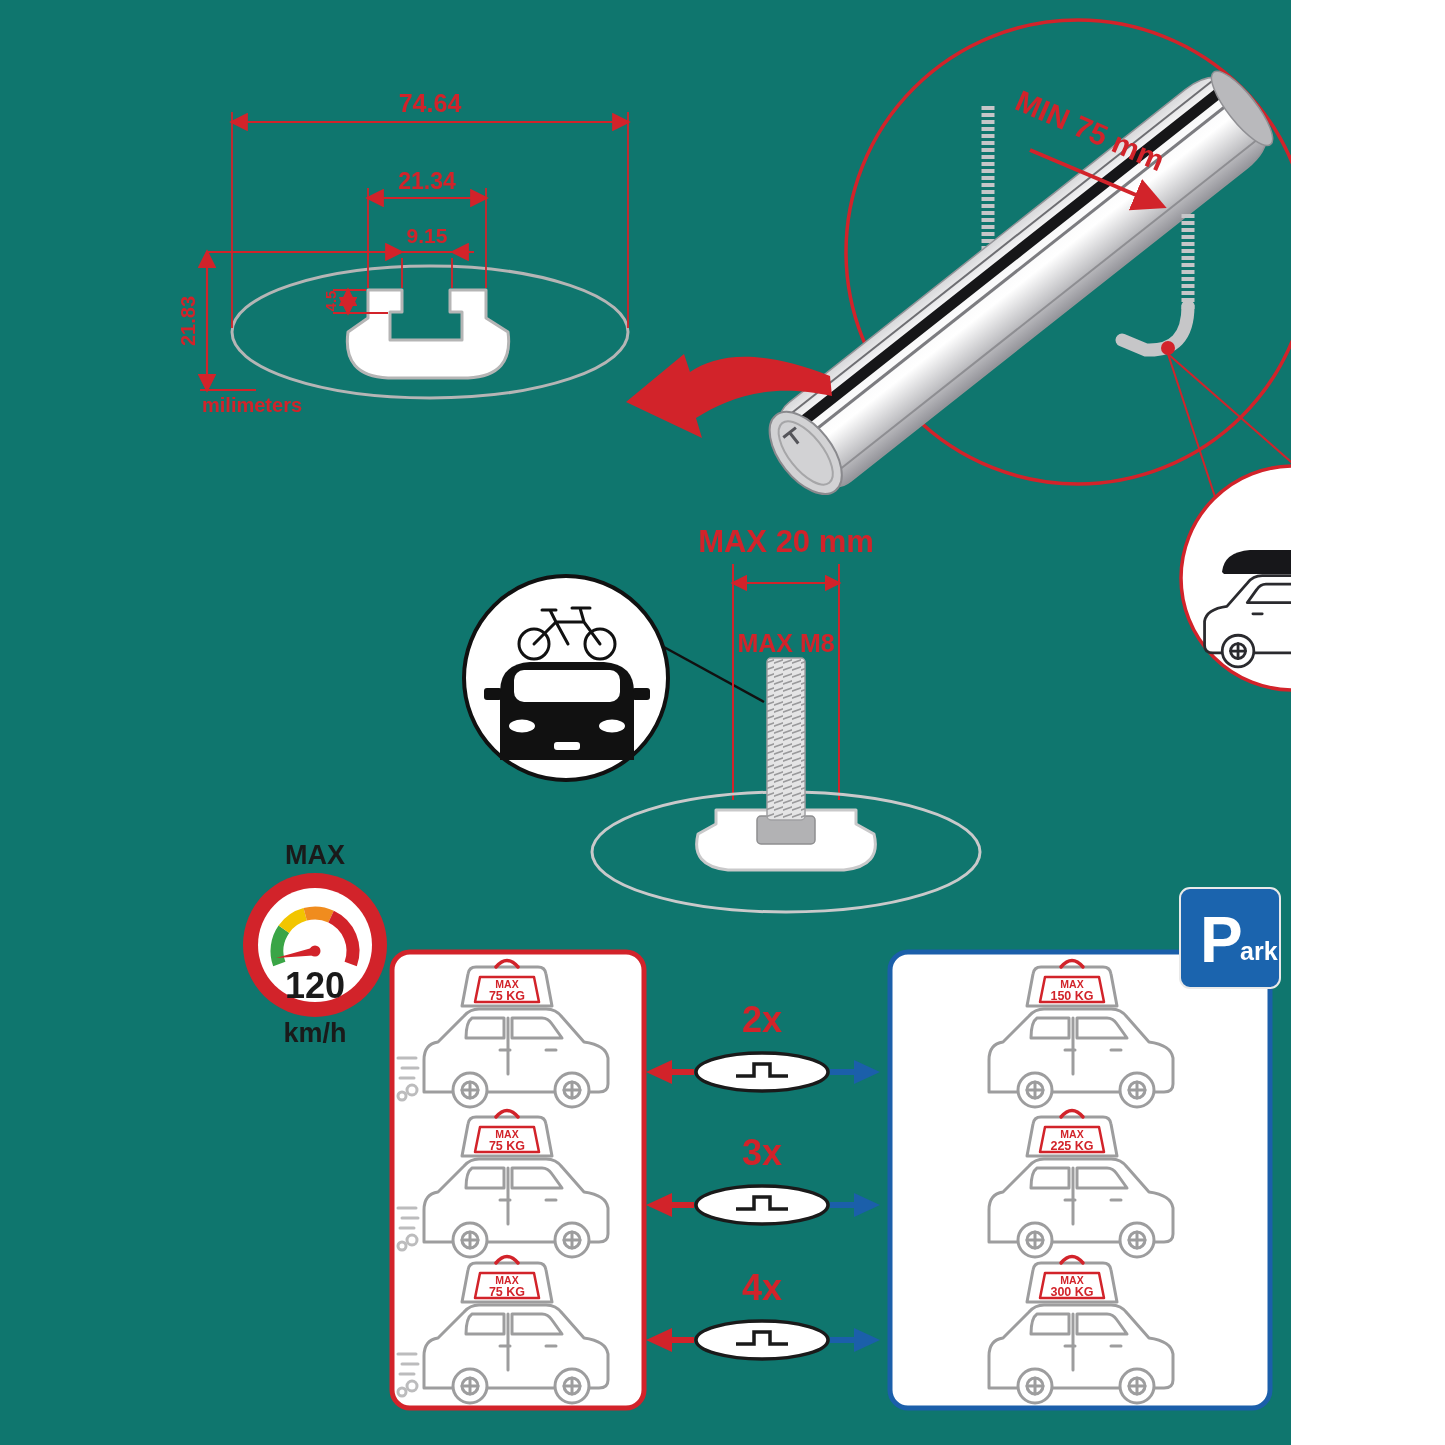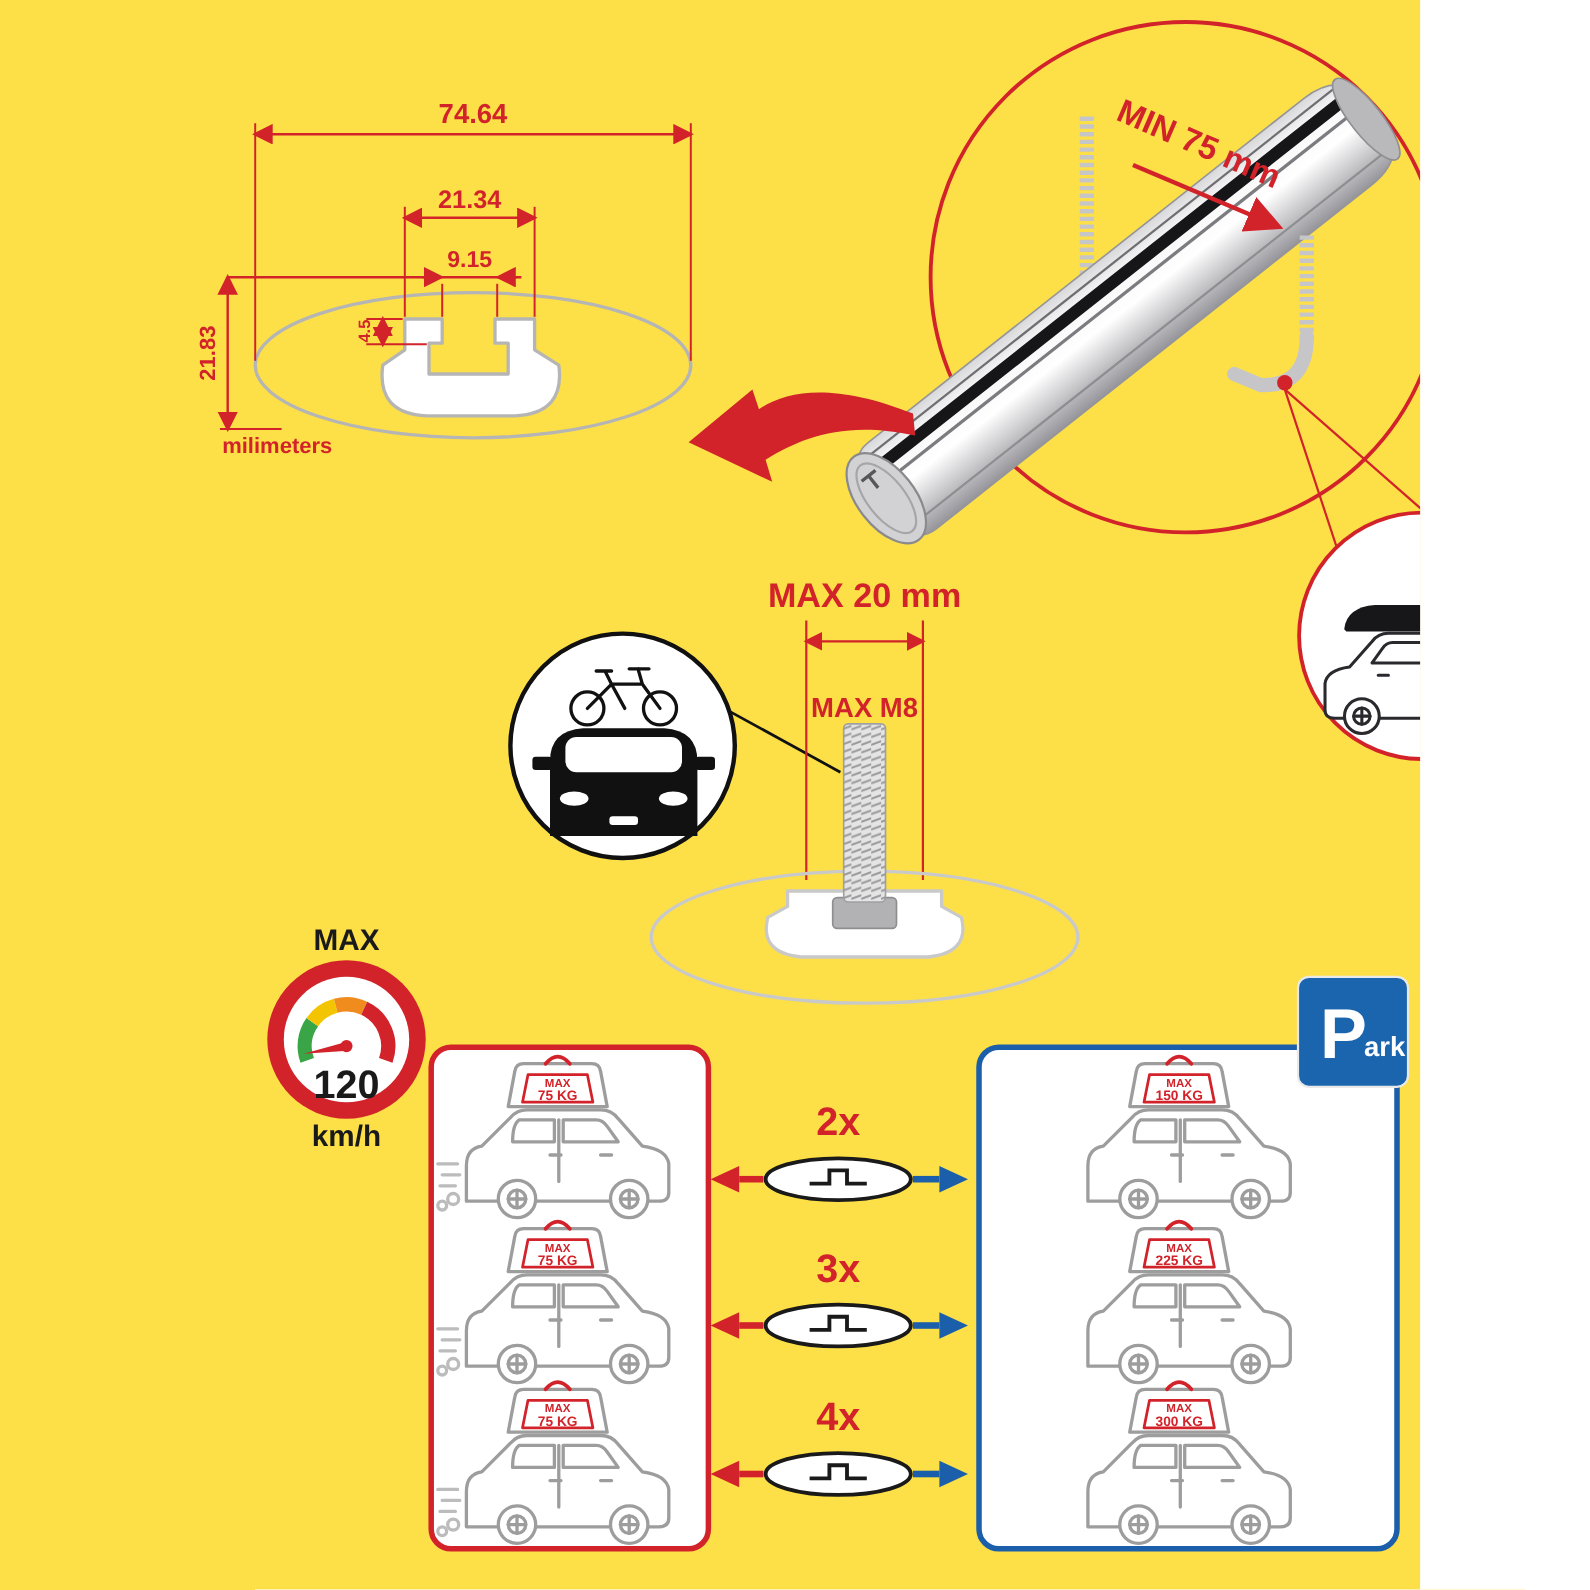--- a/index.html
+++ b/index.html
@@ -1,16 +1,16 @@
 <!DOCTYPE html>
 <html><head>
 <meta charset="utf-8">
 <style>
   html,body{margin:0;padding:0;background:#ffffff;}
-  .stage{width:1291px;height:1445px;position:relative;background:#fde047;overflow:hidden;
+  .stage{width:1291px;height:1445px;position:relative;background:#0f766e;overflow:hidden;
          font-family:"Liberation Sans","DejaVu Sans",sans-serif;}
   svg{display:block;}
   text{font-family:"Liberation Sans","DejaVu Sans",sans-serif;}
   .dim{fill:#d2232a;font-weight:bold;}
   .redlbl{fill:#d2232a;font-weight:bold;}
   .blklbl{fill:#1a1a1a;font-weight:bold;}
   .whtlbl{fill:#ffffff;font-weight:bold;}
   .bagmax{fill:#d2232a;font-weight:bold;font-size:10.5px;text-anchor:middle;}
   .bagkg{fill:#d2232a;font-weight:bold;font-size:12.5px;text-anchor:middle;}
 </style>

